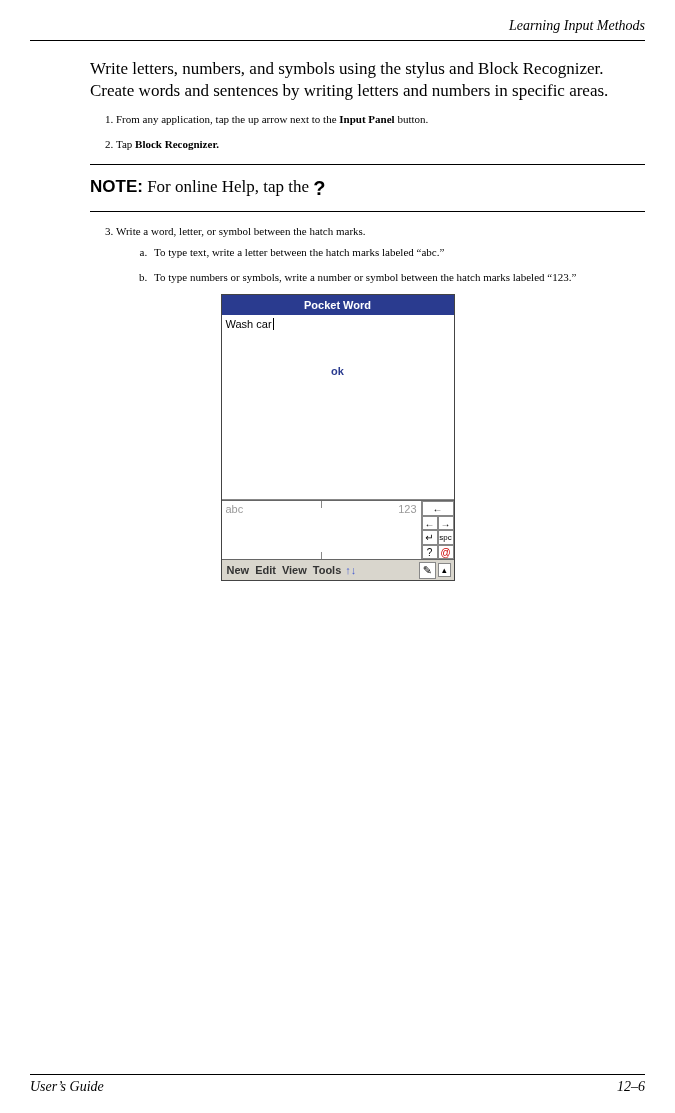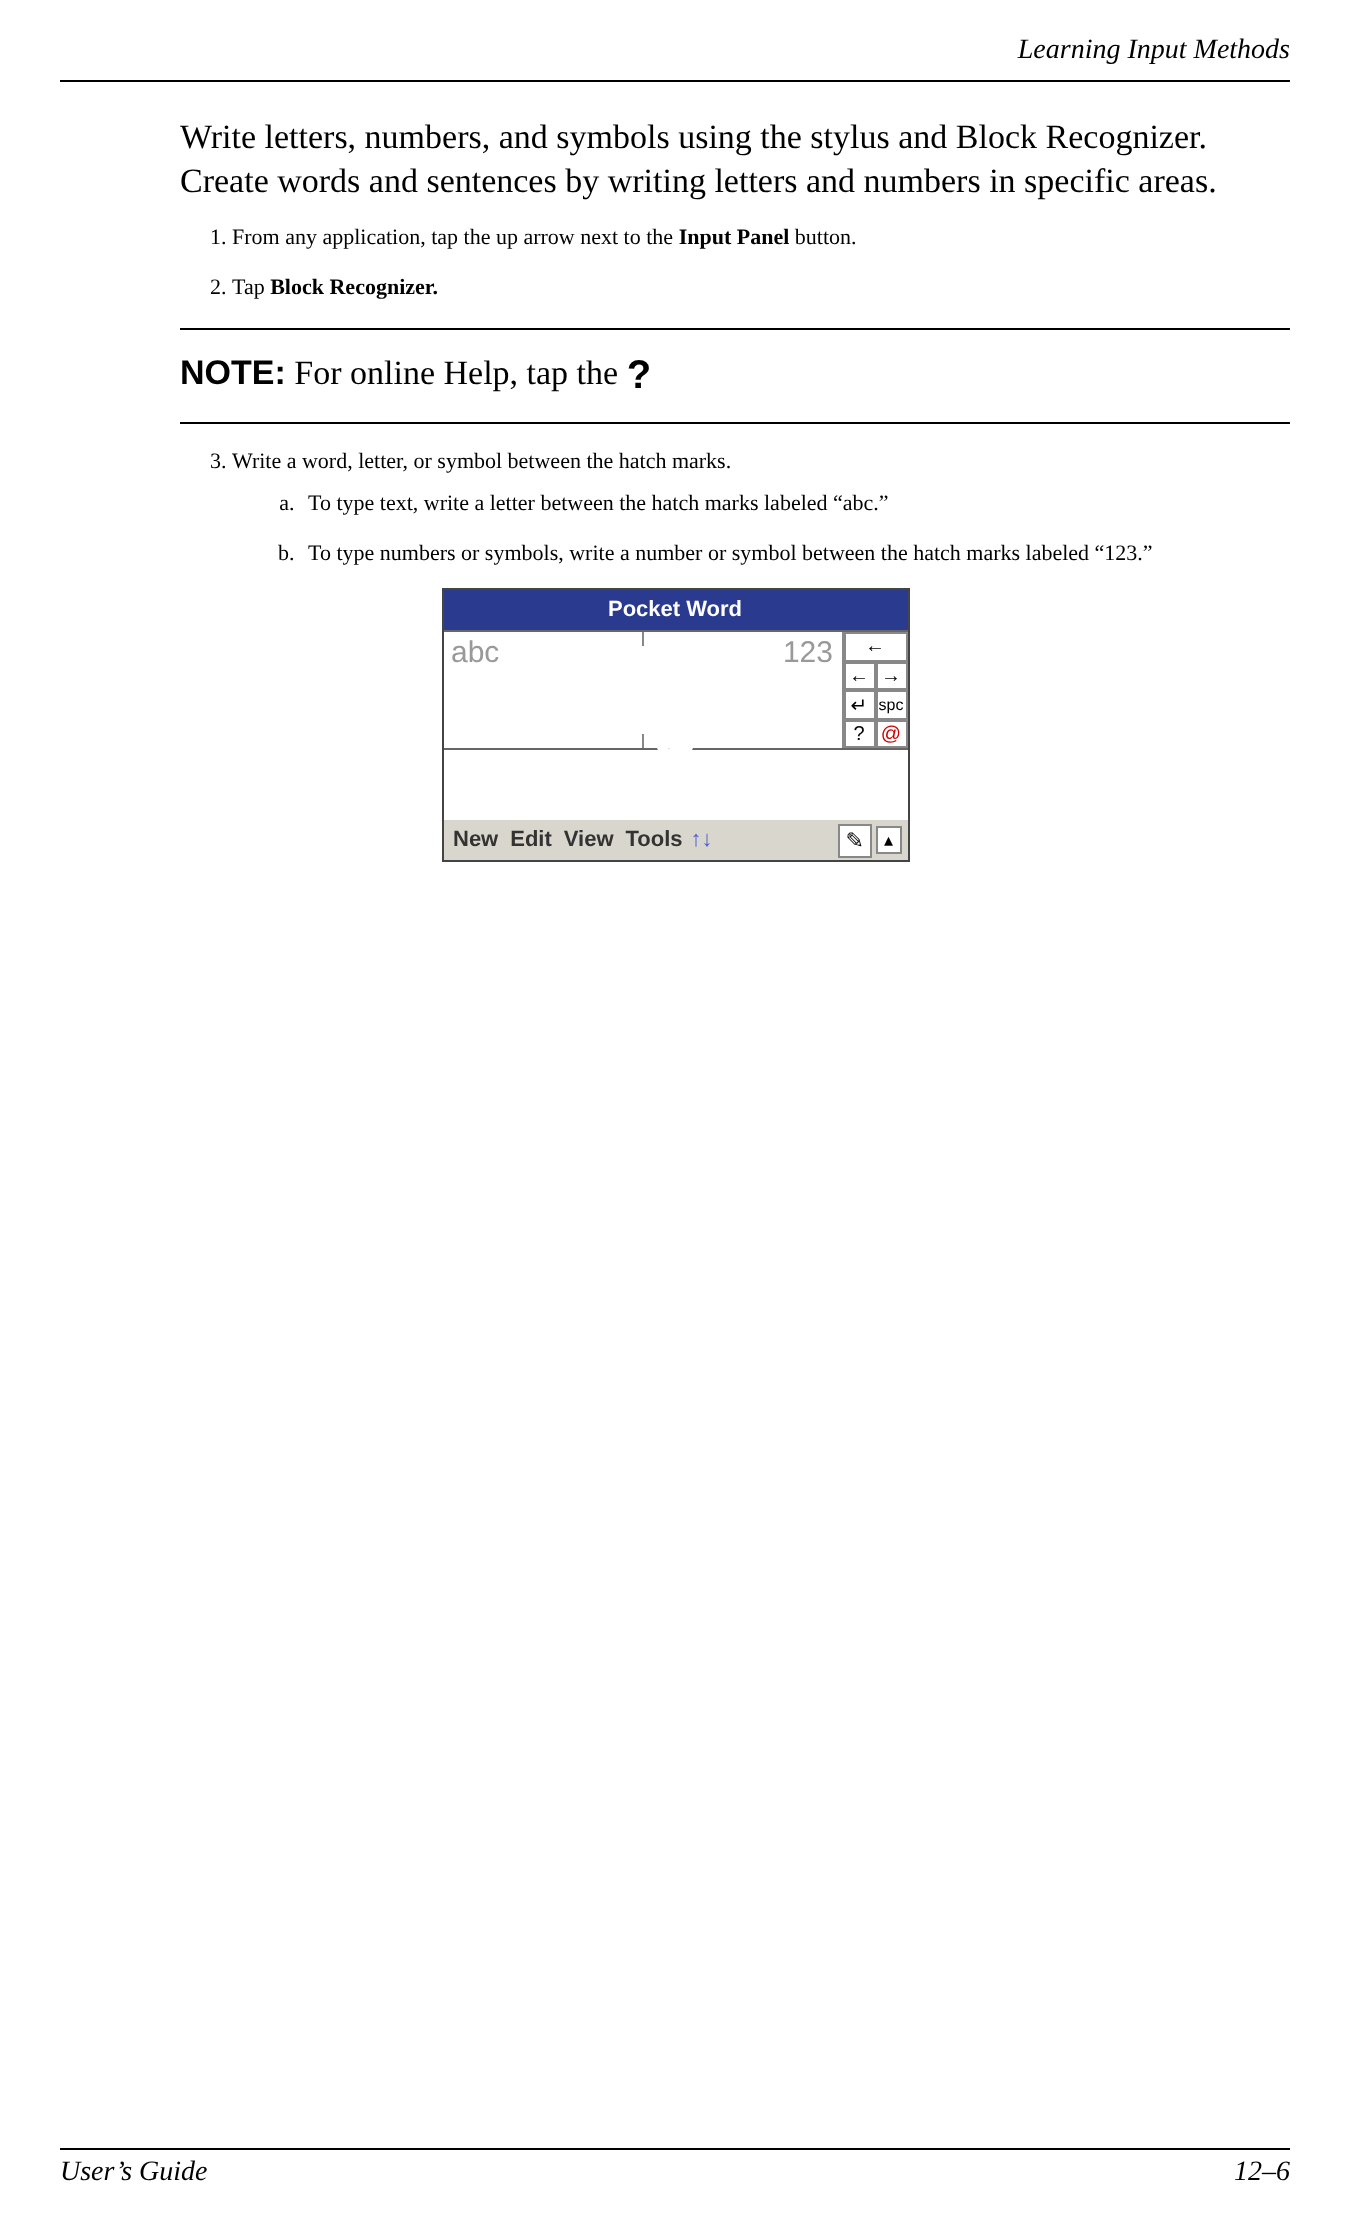--- a/index.html
+++ b/index.html
@@ -147,21 +147,21 @@
     }
     .write-zone {
       flex: 1;
       position: relative;
       background: #fff;
       border-right: 1px solid #888;
     }
     .zone-label {
       position: absolute;
       top: 2px;
-      font-size: 15px;
+      font-size: 11px;
       color: #999;
     }
     .zone-abc { left: 4px; }
     .zone-123 { right: 4px; }
     .hatch-top {
       position: absolute;
       left: 50%;
       top: 0;
       width: 1px;
       height: 7px;
@@ -195,21 +195,20 @@
     }
     .side-cell.full { flex: 2; }
     .bottombar {
       background: #d9d6cd;
       height: 20px;
       display: flex;
       align-items: center;
       font-size: 11px;
       padding: 0 3px;
       gap: 2px;
-      margin-top: 35px;
     }
     .bottombar .menu-item {
       font-weight: bold;
       color: #333;
       padding: 0 2px;
     }
     .bottombar .menu-sep {
       color: #4a5fd0;
       font-size: 11px;
     }
@@ -280,20 +279,23 @@
 
   <div class="device">
     <div class="titlebar">
       <div class="flag"></div>
       <div class="app-title">Pocket Word</div>
       <div class="spacer"></div>
       <div class="tiny-icon">⇄</div>
       <div class="tiny-icon">◀</div>
       <div class="time">1:52</div>
       <div class="ok">ok</div>
+    </div>
+    <div class="document-area">
+      <span>Wash car</span><span class="cursor"></span>
     </div>
     <div class="input-area">
       <div class="write-zone">
         <span class="zone-label zone-abc">abc</span>
         <span class="zone-label zone-123">123</span>
         <div class="hatch-top"></div>
         <div class="hatch-bottom"></div>
       </div>
       <div class="side-buttons">
         <div class="side-row">

